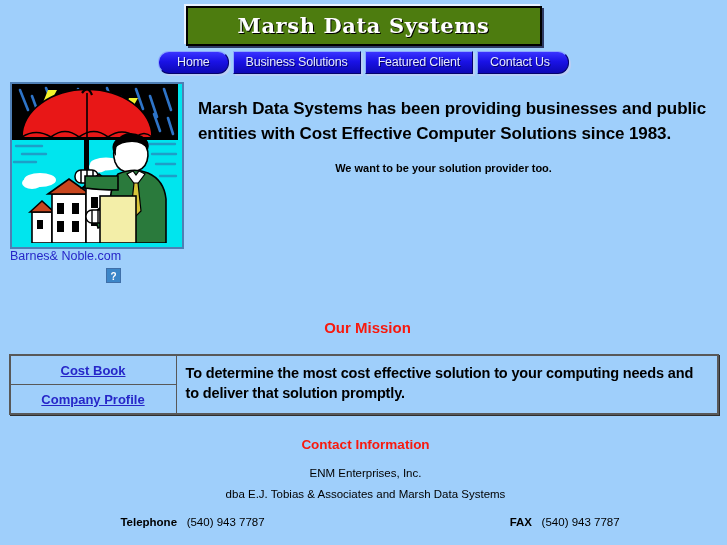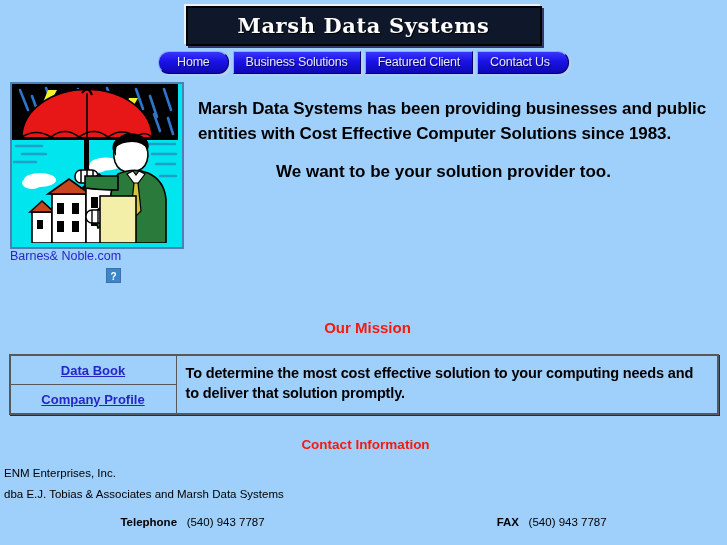--- a/index.html
+++ b/index.html
@@ -19,21 +19,21 @@
   
   #title-wrap {
     width: 727px;
     padding-top: 6px;
     text-align: center;
   }
   #site-title {
     display: inline-block;
     width: 356px;
     box-sizing: border-box;
-    background: #0f172a;
+    background: #4d7c0f;
     border: 2px solid #000000;
     box-shadow: -2px -2px 0 0 #E8F2FF, 2px 2px 0 0 #2E3A63;
     padding: 5px 0 6px 0;
     color: #FFFFFF;
     font-family: "DejaVu Serif", serif;
     font-weight: bold;
     font-size: 21px;
     letter-spacing: 0.6px;
     text-shadow: 1px 1px 0 #000000;
   }
@@ -121,21 +121,21 @@
     color: #000000;
     font-size: 17px;
     font-weight: bold;
     line-height: 25px;
     letter-spacing: -0.1px;
   }
   #tagline {
     margin: 16px 0 0 0;
     text-align: center;
     color: #000000;
-    font-size: 17px;
+    font-size: 11px;
     font-weight: bold;
     padding-right: 28px;
   }
 
   
   #mission-heading {
     margin: 36px 0 0 0;
     text-align: center;
     color: #F8190D;
     font-size: 15px;
@@ -185,36 +185,36 @@
   #contact-heading {
     margin: 22px 0 0 0;
     text-align: center;
     color: #F8190D;
     font-size: 13.5px;
     font-weight: bold;
     padding-left: 4px;
   }
   .contact-line {
     margin: 15px 0 0 0;
-    text-align: left;
+    text-align: center;
     color: #000000;
     font-size: 11.5px;
     padding-left: 4px;
   }
   .contact-line.second { margin-top: 9px; }
 
   #phone-row {
     margin: 16px 0 0 0;
     display: flex;
     justify-content: center;
     font-size: 11.5px;
     color: #000000;
   }
   #phone-row .grp { white-space: nowrap; }
-  #phone-row .lbl { font-weight: bold; }
+  #phone-row .lbl { font-weight: bold; margin-left: 13px; }
   #phone-row .spacer { width: 232px; }
 </style>
 </head>
 <body>
 
 <div id="title-wrap">
   <div id="site-title">Marsh Data Systems</div>
 </div>
 
 <div id="navbar">
@@ -350,21 +350,21 @@
     <p id="tagline">We want to be your solution provider too.</p>
   </div>
 </div>
 
 <p id="mission-heading">Our Mission</p>
 
 <table id="mission-table">
   <tbody>
       <tr>
     <td class="link-cell">
-      <a>Data Book</a>
+      <a>Cost Book</a>
     </td>
     <td id="mission-text-cell" rowspan="2">
       <p id="mission-text">To determine the most cost effective solution to your computing needs and to deliver that solution promptly.</p>
     </td>
   </tr>
   <tr>
     <td class="link-cell">
       <a>Company Profile</a>
     </td>
   </tr>

